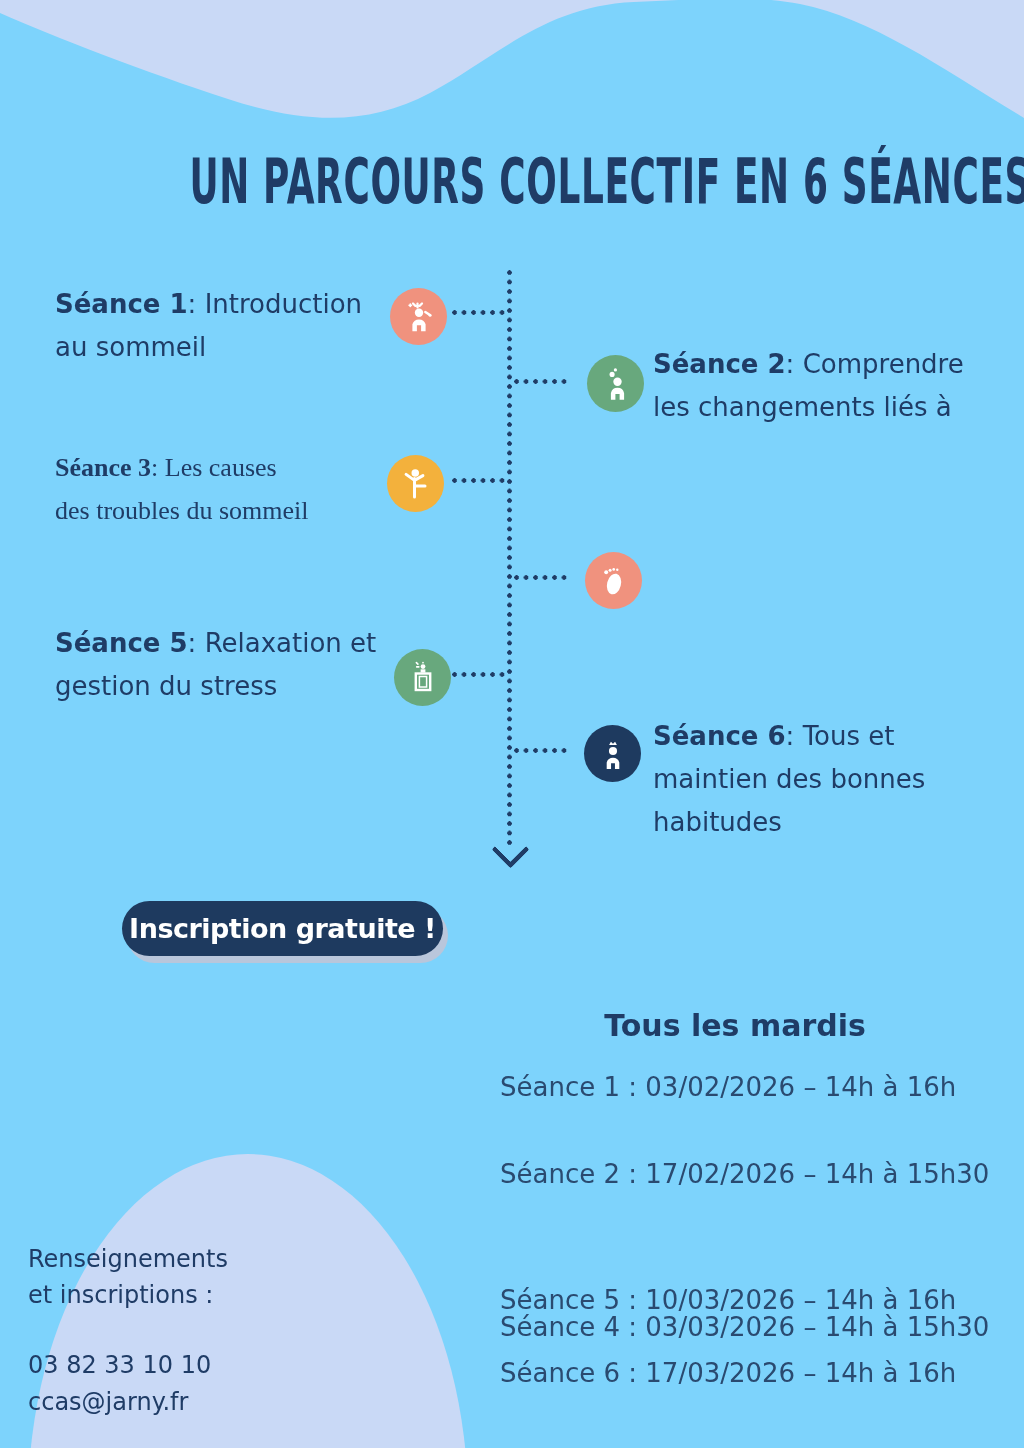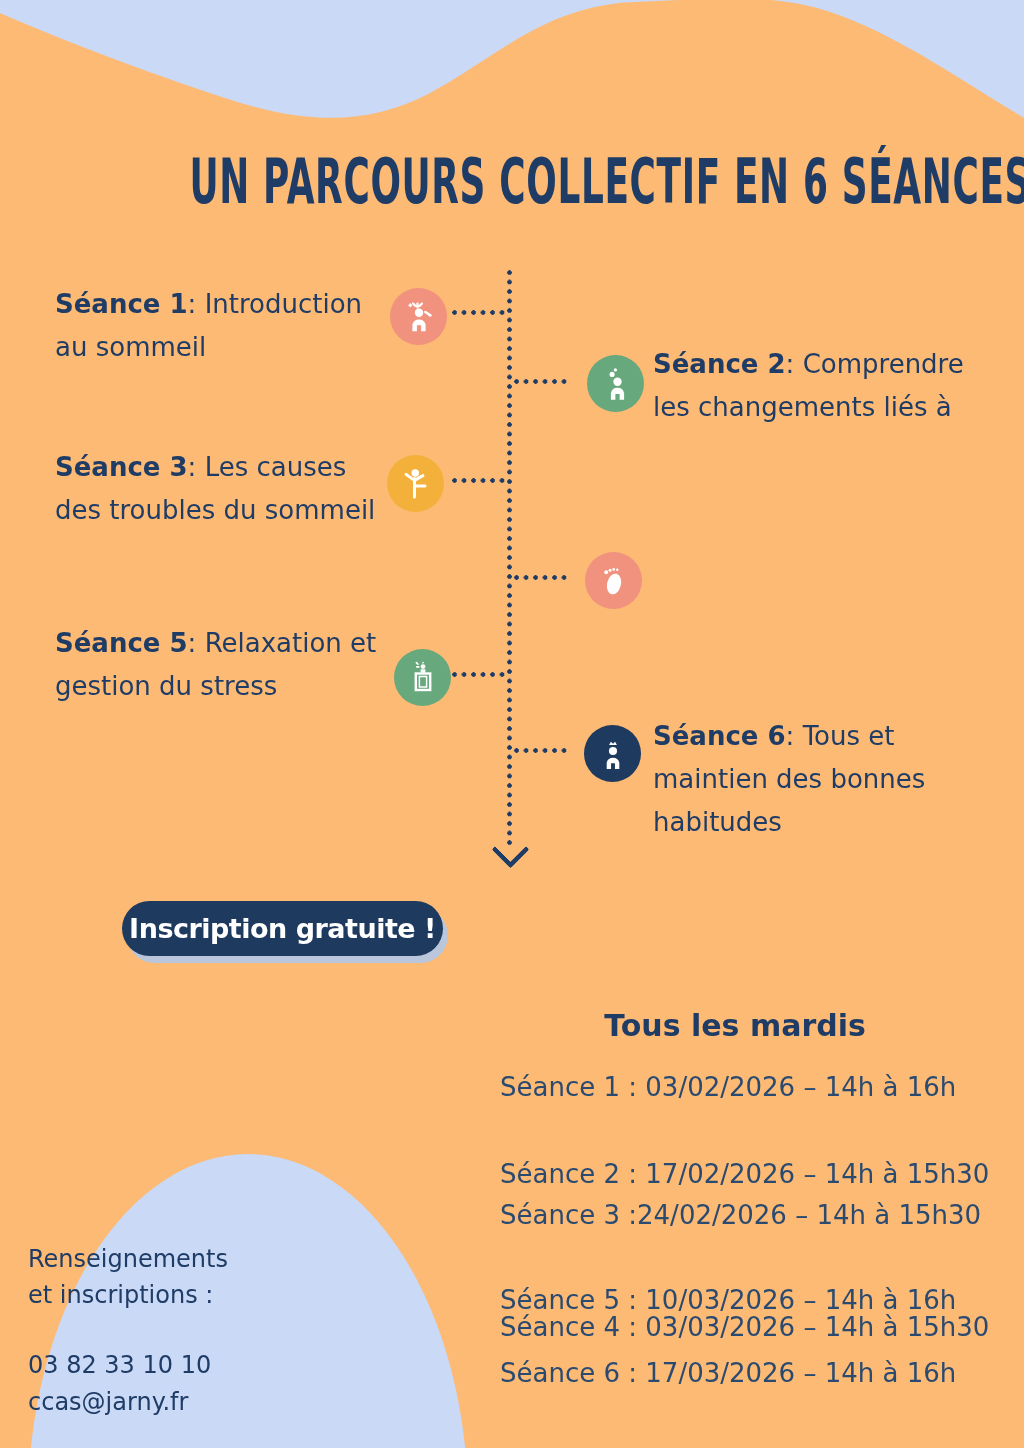--- a/index.html
+++ b/index.html
@@ -1,17 +1,17 @@
 <!DOCTYPE html>
 <html><head>
 <meta charset="utf-8">
 <style>
   html,body{margin:0;padding:0;}
   body{font-family:"DejaVu Sans","Liberation Sans",sans-serif;background:#ffffff;}
-  .page{position:relative;width:1024px;height:1448px;background:#fdba74;overflow:hidden;}
+  .page{position:relative;width:1024px;height:1448px;background:#7dd3fc;overflow:hidden;}
   .abs{position:absolute;}
 
   
   .top-wave{left:0;top:0;width:1024px;height:180px;}
 
   
   .title{left:0;top:146px;width:1024px;text-align:center;
          font-size:57px;font-weight:bold;color:#1f3c66;
          transform:scale(0.63,1.08);transform-origin:50% 0;
          letter-spacing:1px;white-space:nowrap;}
@@ -87,21 +87,21 @@
       <path d="M8.6,22.5 v-4.4 a4.5,4.5 0 0 1 8.8,0 v4.4 h-3 v-3.8 h-2.8 v3.8 z" fill="#fff"></path>
       <circle cx="9.4" cy="5.6" r="1.7" fill="#fff"></circle>
       <circle cx="11.6" cy="2.6" r="1.1" fill="#fff"></circle>
     </svg>
   </div>
   <div class="abs seance" style="left:653px;top:343px;width:330px;">
     <div><span class="b">Séance 2</span><span>: Comprendre</span></div>
     <div>les changements liés à</div>
   </div>
 
-  <div class="abs seance" style="left:55px;top:446px;width:335px;">
+  <div class="abs seance" style="left:55px;top:446px;width:335px;font-family:Liberation Serif, serif;">
     <div><span class="b">Séance 3</span><span>: Les causes</span></div>
     <div>des troubles du sommeil</div>
   </div>
   <div class="abs icirc" style="left: 387px; top: 455px; background-color: rgb(243, 177, 60);">
     <svg viewBox="0 0 24 24" width="36" height="36">
       <circle cx="11.5" cy="4.6" r="2.5" fill="#fff"></circle>
       <path d="M11,8.4 V20.6 M11,13.4 H18 M11,9.6 L5.4,5.6 M11,9.6 L16.6,6.4" stroke="#fff" stroke-width="2" stroke-linecap="round" fill="none"></path>
     </svg>
   </div>
 
@@ -142,21 +142,20 @@
     <div>habitudes</div>
   </div>
 
   <div class="abs sched-head">Tous les mardis</div>
 
   <div class="abs pill">
     <span>Inscription gratuite !</span>
   </div>
   <div class="abs sched-row" style="top:1072px;">Séance 1 : 03/02/2026 – 14h à 16h</div>
   <div class="abs sched-row" style="top:1159px;">Séance 2 : 17/02/2026 – 14h à 15h30</div>
-  <div class="abs sched-row" style="top:1200px;">Séance 3 :24/02/2026 – 14h à 15h30</div>
   <div class="abs sched-row" style="top:1312px;">Séance 4 : 03/03/2026 – 14h à 15h30</div>
   <div class="abs sched-row" style="top:1285px;">Séance 5 : 10/03/2026 – 14h à 16h</div>
   <div class="abs sched-row" style="top:1358px;">Séance 6 : 17/03/2026 – 14h à 16h</div>
 
   <div class="abs big-circle"></div>
   <div class="abs contact-line" style="top:1245px;">Renseignements</div>
   <div class="abs contact-line" style="top:1281px;">et inscriptions :</div>
   <div class="abs contact-line" style="top:1351px;">03 82 33 10 10</div>
   <div class="abs contact-line" style="top:1388px;">ccas@jarny.fr</div>
 

